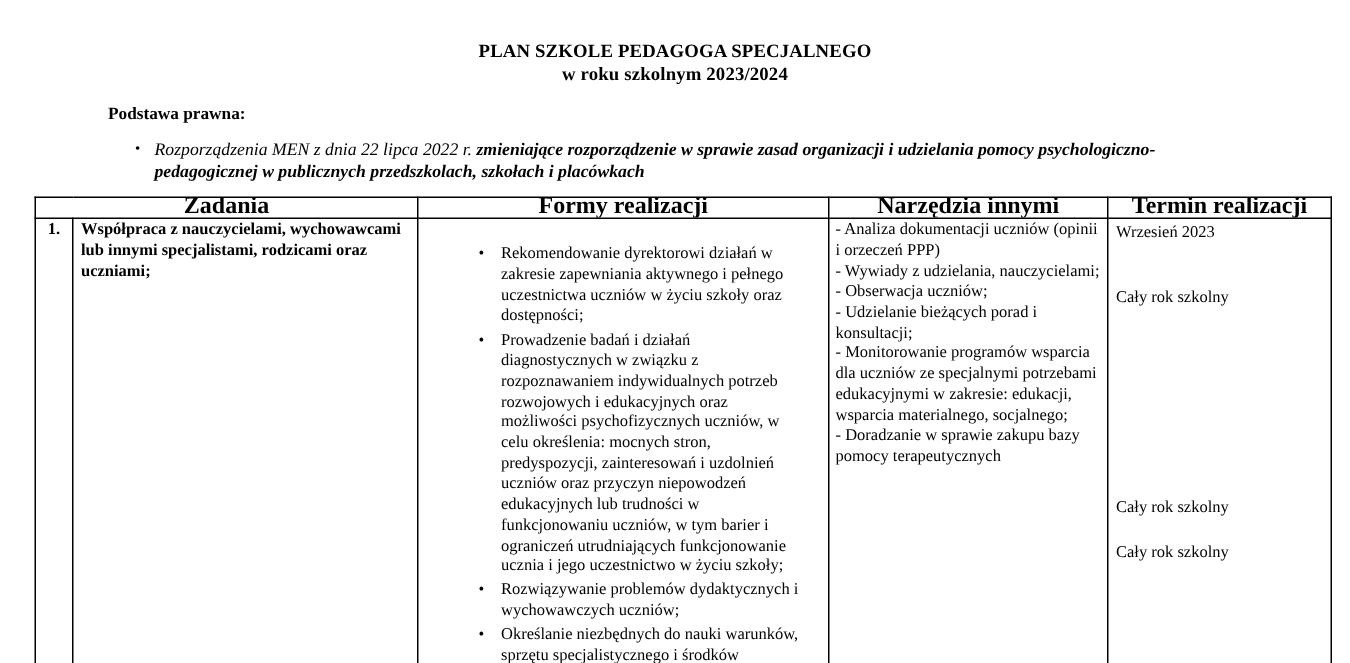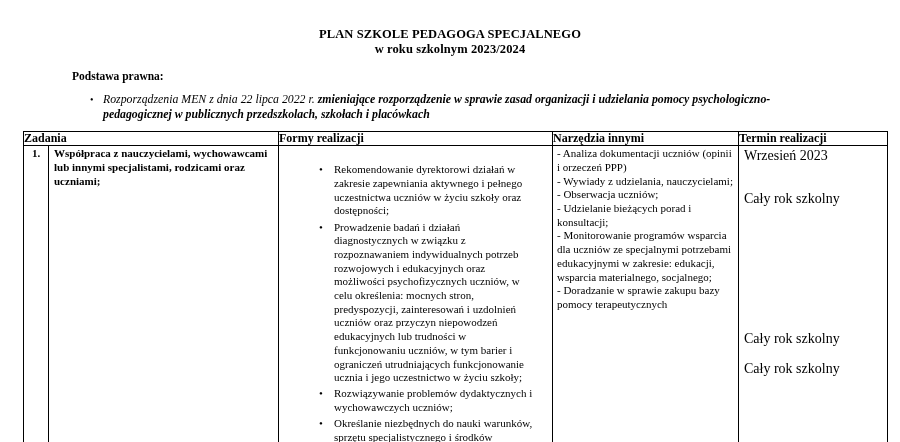--- a/index.html
+++ b/index.html
@@ -58,26 +58,26 @@
     border-collapse: collapse;
     table-layout: fixed;
     width: 864px;
   }
   .plan-table th, .plan-table td {
     border: 1px solid #000000;
     vertical-align: top;
     overflow: hidden;
   }
   .plan-table th {
-    font-size: 12px;
+    font-size: 16px;
     font-weight: bold;
     height: 13px;
     line-height: 12.5px;
     padding: 0;
-    text-align: left;
+    text-align: center;
   }
   .plan-table td {
     font-size: 11px;
     line-height: 13.7px;
   }
   .row-main { height: 300px; }
   .cell-num {
     text-align: center;
     font-weight: bold;
     padding-top: 1px;
@@ -108,21 +108,21 @@
   .cell-tools { padding: 1px 3px 0 4px; }
   .cell-tools div { margin: 0; }
   .cell-term {
     position: relative;
     padding: 0;
   }
   .term-entry {
     position: absolute;
     left: 5px;
     white-space: nowrap;
-    font-size: 14px;
+    font-size: 11px;
     line-height: 13.7px;
     text-align: center;
   }
 </style>
 </head>
 <body>
 
 <div class="page">
 
   <div class="title-block">

